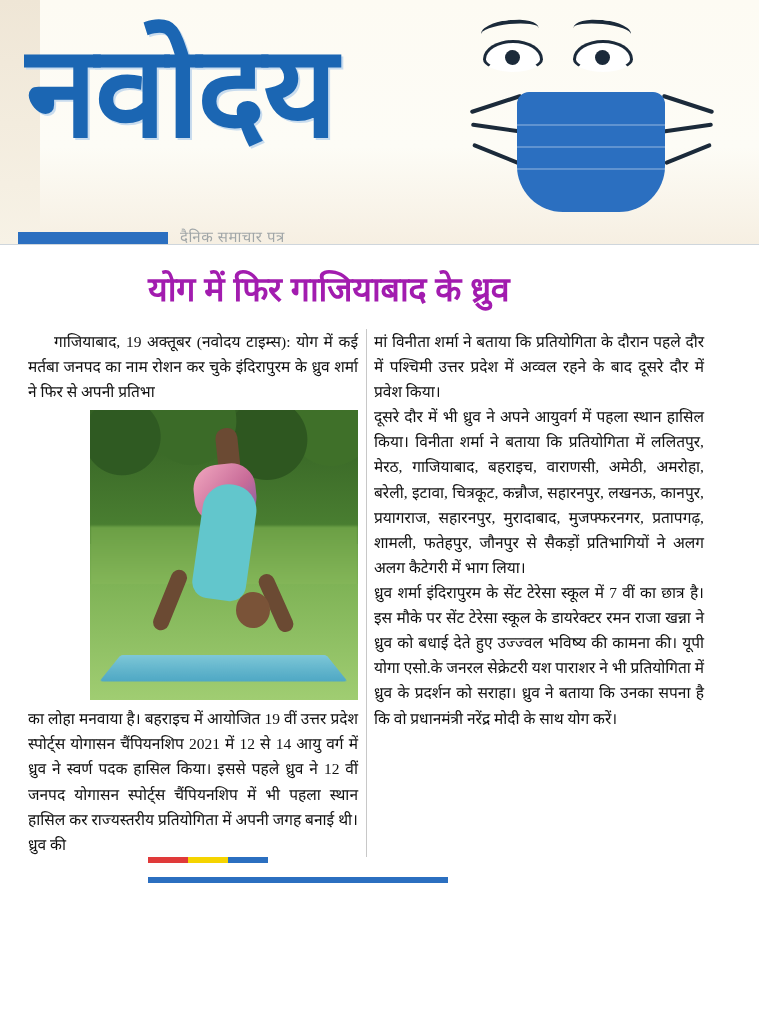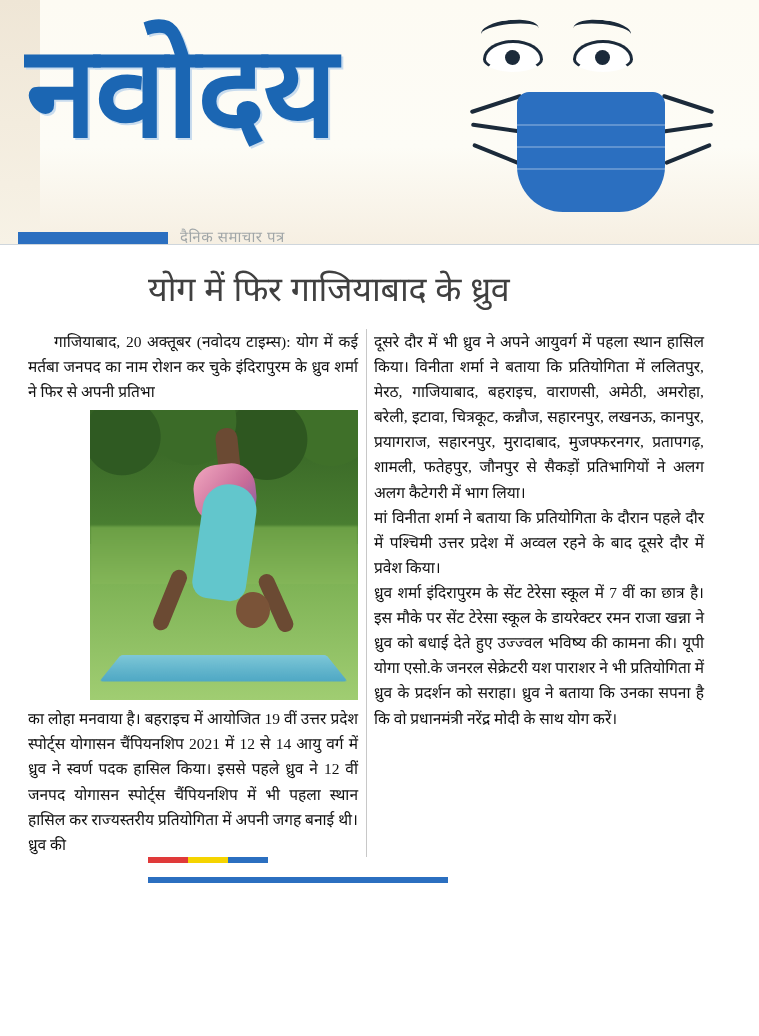--- a/index.html
+++ b/index.html
@@ -117,24 +117,24 @@
   }
 
   
   .article {
     position: relative;
     padding: 22px 28px 0 28px;
     width: 703px;
   }
   .headline {
     font-family: "Liberation Sans", sans-serif;
-    font-weight: 400;
+    font-weight: 700;
     font-size: 34px;
     line-height: 1.35;
-    color: #404040;
+    color: #a21caf;
     margin: 0 0 6px 120px;
     letter-spacing: -0.3px;
   }
   .headline .l2 { display: block; }
 
   .cols {
     display: flex;
     gap: 16px;
     margin-top: 16px;
     position: relative;
@@ -288,43 +288,43 @@
 
   <h1 class="headline">
     <span>योग में फिर गाजियाबाद के ध्रुव</span>
   </h1>
 
   <div class="cols">
     <div class="col-divider"></div>
 
     <div class="col">
       <p class="lead-indent">
-        <span>गाजियाबाद, 20 अक्तूबर (नवोदय टाइम्स):</span>
+        <span>गाजियाबाद, 19 अक्तूबर (नवोदय टाइम्स):</span>
         <span>योग में कई मर्तबा जनपद का नाम रोशन कर चुके इंदिरापुरम के ध्रुव शर्मा ने फिर से अपनी प्रतिभा</span>
       </p>
 
       <div class="photo">
         <div class="tree-dark"></div>
         <div class="hedge"></div>
         <div class="lawn"></div>
         <div class="mat"></div>
         <div class="leg"></div>
         <div class="figure-top"></div>
         <div class="figure-body"></div>
         <div class="arm arm-a"></div>
         <div class="arm arm-b"></div>
         <div class="head"></div>
       </div>
 
       <p>का लोहा मनवाया है। बहराइच में आयोजित 19 वीं उत्तर प्रदेश स्पोर्ट्स योगासन चैंपियनशिप 2021 में 12 से 14 आयु वर्ग में ध्रुव ने स्वर्ण पदक हासिल किया। इससे पहले ध्रुव ने 12 वीं जनपद योगासन स्पोर्ट्स चैंपियनशिप में भी पहला स्थान हासिल कर राज्यस्तरीय प्रतियोगिता में अपनी जगह बनाई थी। ध्रुव की</p>
     </div>
 
     <div class="col">
+      <p>मां विनीता शर्मा ने बताया कि प्रतियोगिता के दौरान पहले दौर में पश्चिमी उत्तर प्रदेश में अव्वल रहने के बाद दूसरे दौर में प्रवेश किया।</p>
       <p>दूसरे दौर में भी ध्रुव ने अपने आयुवर्ग में पहला स्थान हासिल किया। विनीता शर्मा ने बताया कि प्रतियोगिता में ललितपुर, मेरठ, गाजियाबाद, बहराइच, वाराणसी, अमेठी, अमरोहा, बरेली, इटावा, चित्रकूट, कन्नौज, सहारनपुर, लखनऊ, कानपुर, प्रयागराज, सहारनपुर, मुरादाबाद, मुजफ्फरनगर, प्रतापगढ़, शामली, फतेहपुर, जौनपुर से सैकड़ों प्रतिभागियों ने अलग अलग कैटेगरी में भाग लिया।</p>
-      <p>मां विनीता शर्मा ने बताया कि प्रतियोगिता के दौरान पहले दौर में पश्चिमी उत्तर प्रदेश में अव्वल रहने के बाद दूसरे दौर में प्रवेश किया।</p>
       <p>ध्रुव शर्मा इंदिरापुरम के सेंट टेरेसा स्कूल में 7 वीं का छात्र है। इस मौके पर सेंट टेरेसा स्कूल के डायरेक्टर रमन राजा खन्ना ने ध्रुव को बधाई देते हुए उज्ज्वल भविष्य की कामना की। यूपी योगा एसो.के जनरल सेक्रेटरी यश पाराशर ने भी प्रतियोगिता में ध्रुव के प्रदर्शन को सराहा। ध्रुव ने बताया कि उनका सपना है कि वो प्रधानमंत्री नरेंद्र मोदी के साथ योग करें।</p>
     </div>
   </div>
 
   <div class="bottom-swatches">
     <span style="background:#e03a3a"></span>
     <span style="background:#f5d400"></span>
     <span style="background:#2b6fc0"></span>
   </div>
   <div class="bottom-rule"></div>

